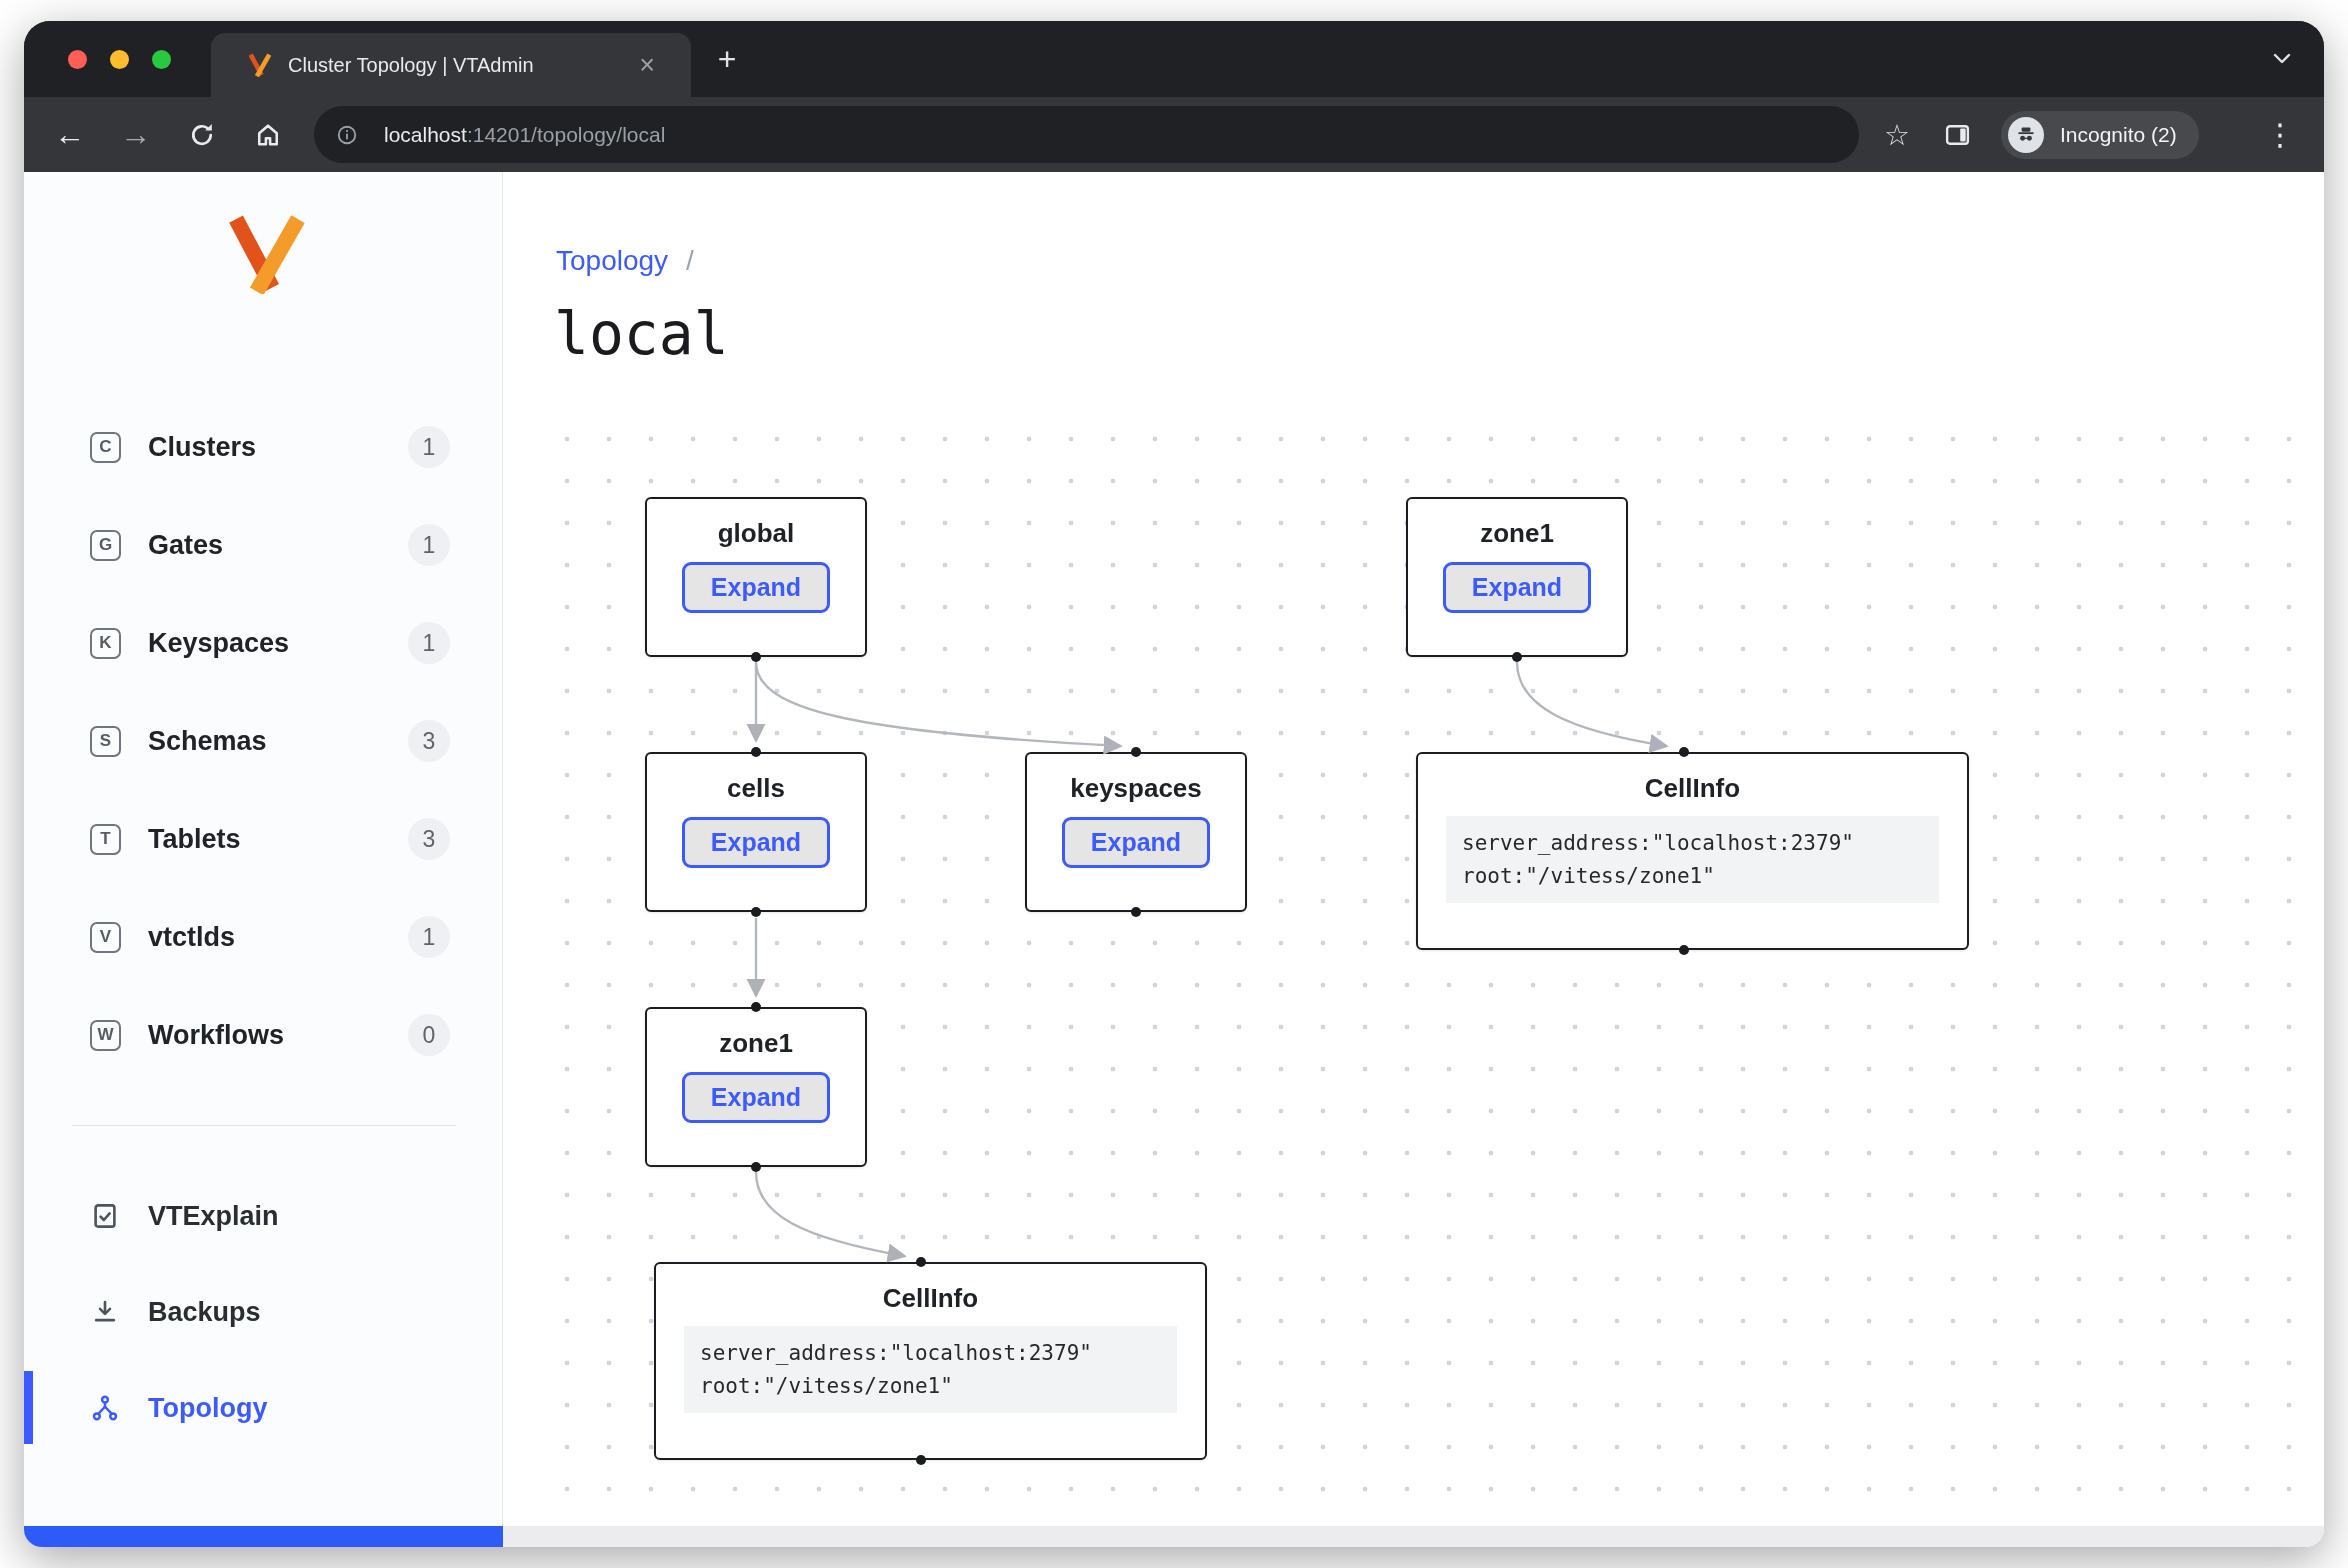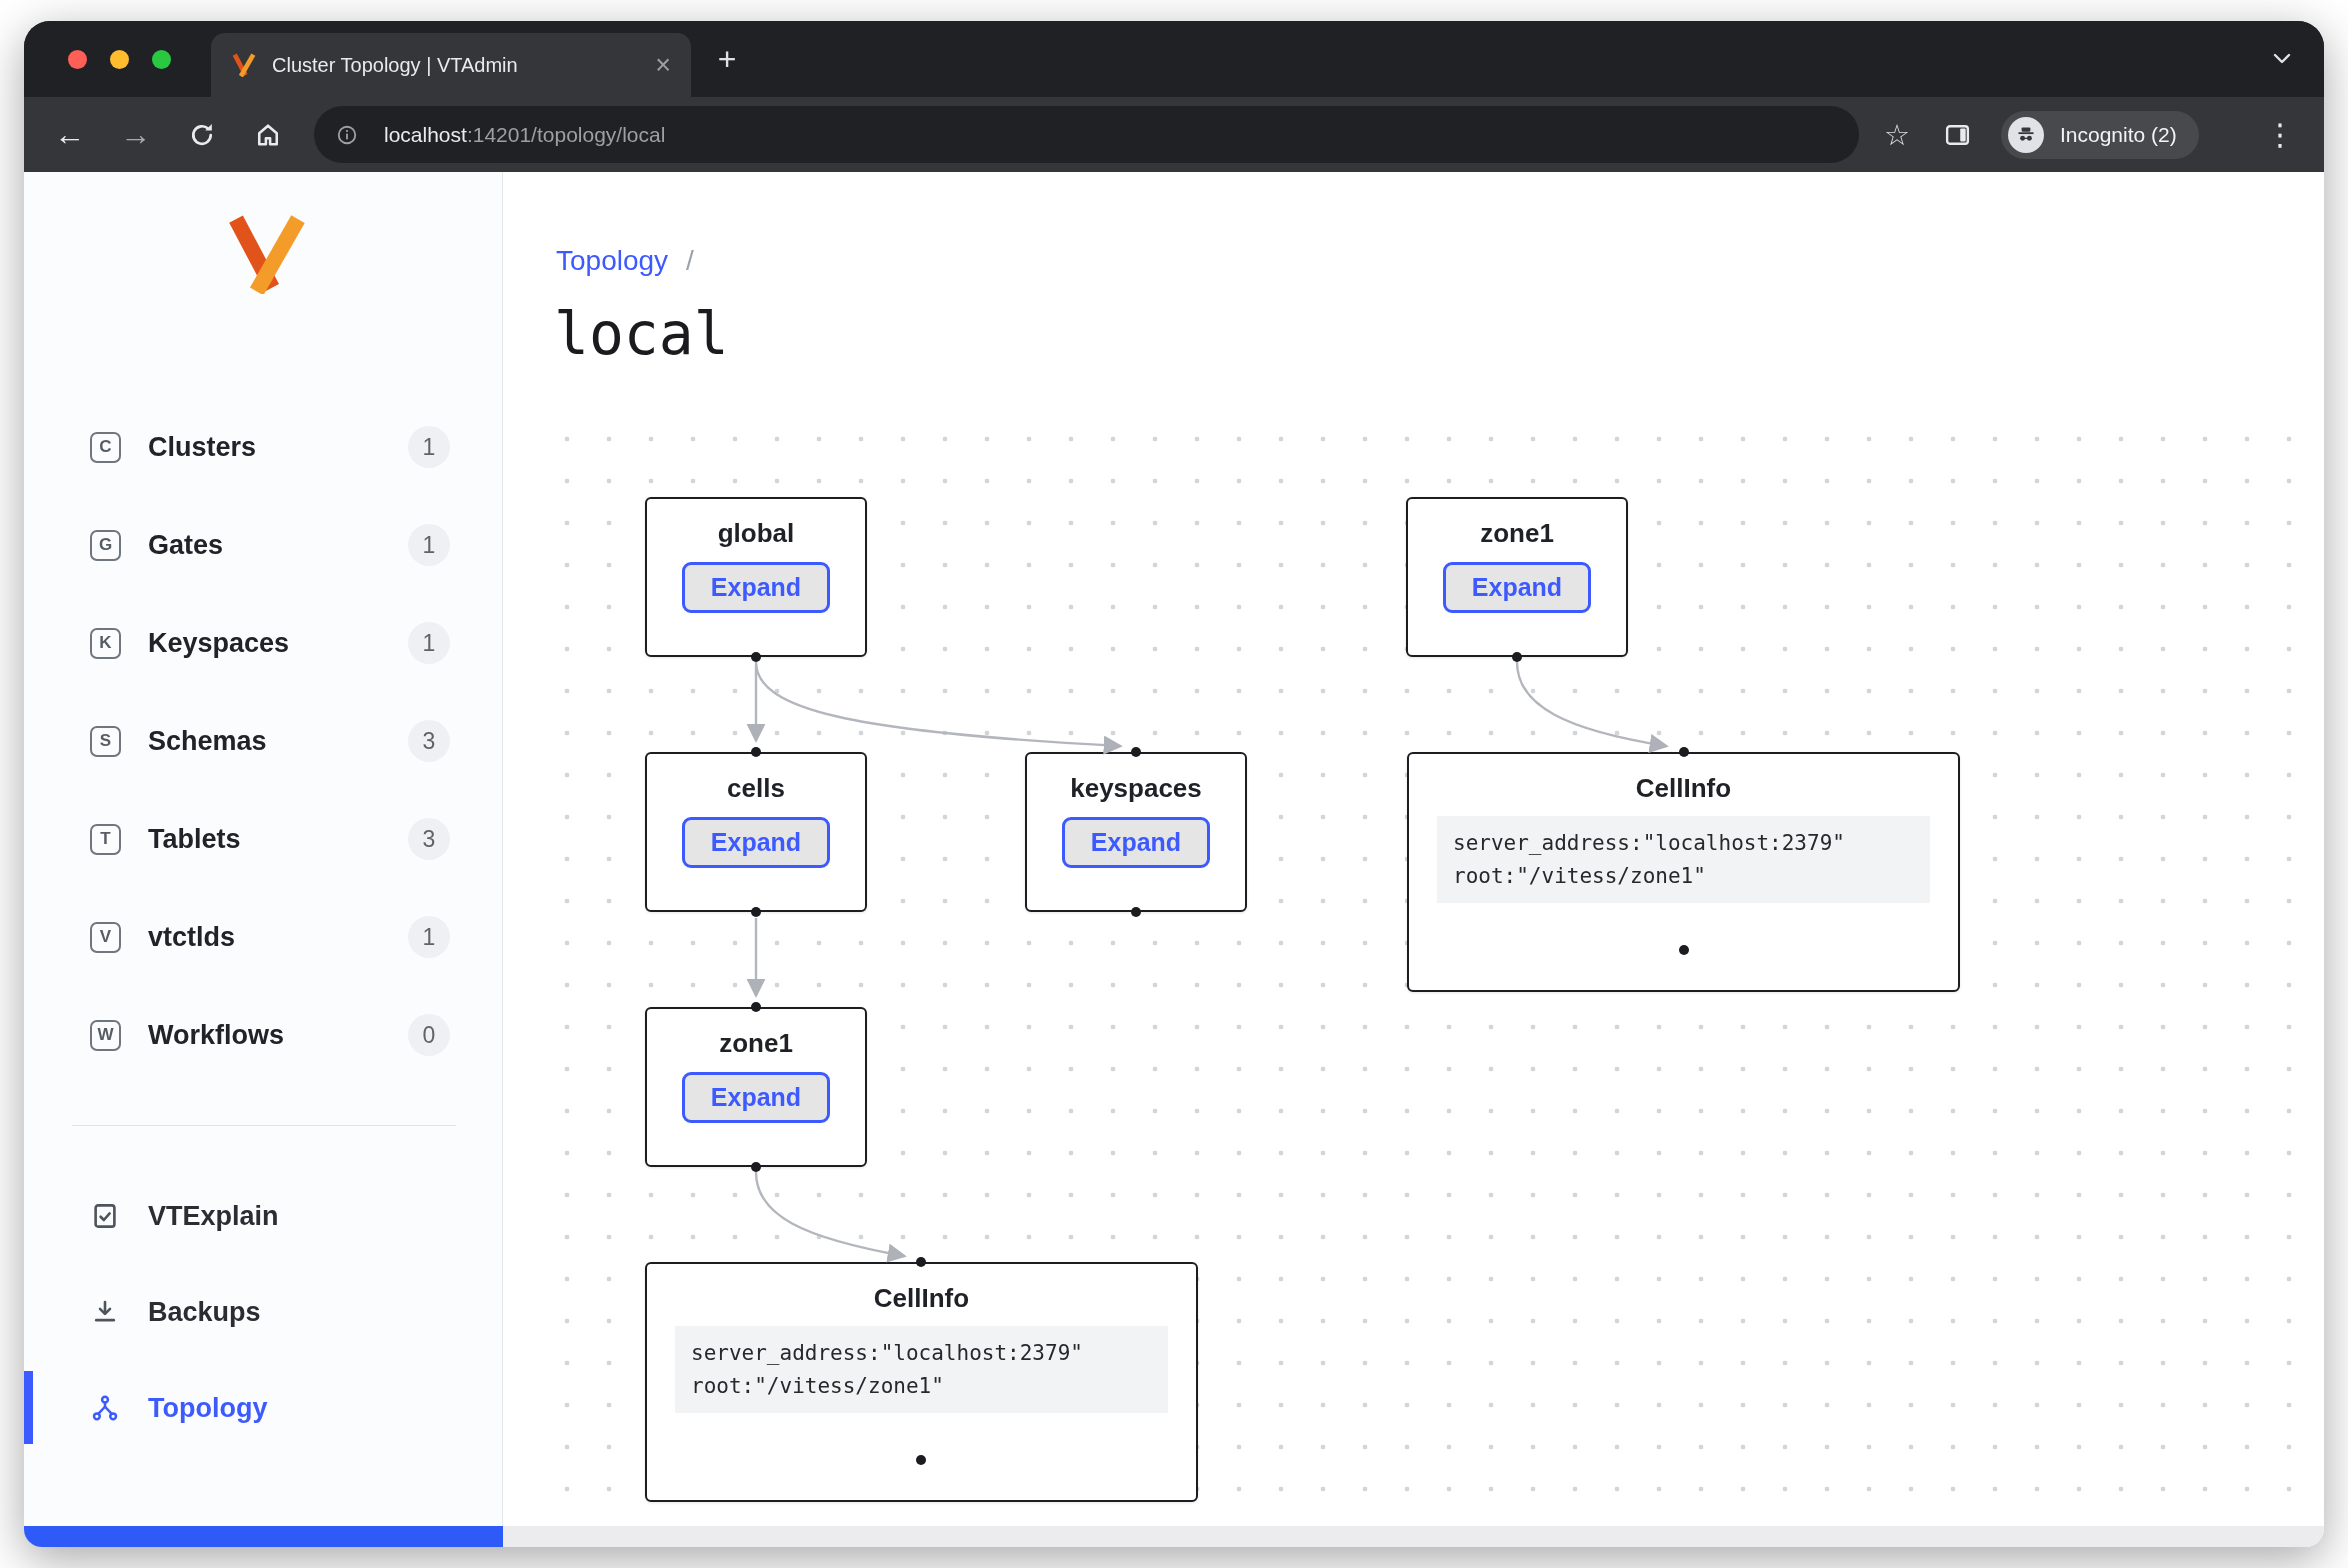--- a/index.html
+++ b/index.html
@@ -7,21 +7,21 @@
   html,body{width:2348px;height:1568px;background:#ffffff;font-family:"Liberation Sans",sans-serif;}
   .window{position:absolute;left:24px;top:21px;width:2300px;height:1526px;background:#35363a;
     border-radius:26px 26px 18px 18px;overflow:hidden;box-shadow:0 12px 48px rgba(0,0,0,.35);}
 
   
   .tabstrip{position:relative;height:76px;background:#202124;display:flex;align-items:center;padding-left:44px;}
   .lights{display:flex;gap:23px;align-items:center;}
   .light{width:19px;height:19px;border-radius:50%;}
   .light.red{background:#FF5F57;} .light.yellow{background:#FEBC2E;} .light.green{background:#2AC840;}
   .tab{margin-left:40px;align-self:flex-end;width:480px;height:64px;background:#35363a;border-radius:14px 14px 0 0;
-    display:flex;align-items:center;padding:0 20px;}
+    display:flex;align-items:center;padding:0 36px;}
   .tab-title{flex:1;margin-left:15px;color:#e8eaed;font-size:20px;white-space:nowrap;overflow:hidden;text-overflow:ellipsis;}
   .tab-close{color:#9aa0a6;font-size:27px;line-height:1;margin-left:10px;cursor:default;}
   .newtab{margin-left:16px;color:#dfe1e5;font-size:32px;line-height:1;width:40px;height:40px;display:flex;align-items:center;justify-content:center;border-radius:50%;}
   .strip-chevron{margin-left:auto;margin-right:30px;display:flex;align-items:center;}
 
   
   .toolbar{position:relative;height:75px;background:#35363a;display:flex;align-items:center;padding:0 24px;}
   .navbtn{width:44px;height:44px;display:flex;align-items:center;justify-content:center;font-size:31px;color:#e8eaed;border-radius:50%;}
   .navbtn + .navbtn{margin-left:22px;}
   .navbtn.fwd{color:#a6abb0;}
@@ -62,21 +62,21 @@
   .page-title{position:absolute;left:50px;top:128px;font-family:"DejaVu Sans Mono",monospace;font-size:58px;font-weight:500;color:#1b1b1f;}
 
   .dotgrid{position:absolute;left:28px;top:236px;right:14px;bottom:30px;
     background-image:radial-gradient(circle,#d2d5da 2.3px,transparent 2.6px);
     background-size:42px 42px;background-position:14px 10px;z-index:0;}
   .node{position:absolute;width:222px;height:160px;background:#ffffff;border:2px solid #1b1d20;border-radius:6px;
     box-shadow:0 1px 3px rgba(0,0,0,.10);display:flex;flex-direction:column;align-items:center;z-index:1;}
   .node-title{margin-top:19px;font-size:26px;font-weight:700;color:#1e2126;}
   .expand-btn{margin-top:13px;border:3px solid var(--accent);background:#e5e5e5;color:var(--accent);
     font-family:"Liberation Sans",sans-serif;font-size:25px;font-weight:700;border-radius:9px;padding:10px 26px;line-height:1;cursor:pointer;}
-  .cellinfo{width:553px;height:240px;}
+  .cellinfo{width:553px;height:198px;margin-left:9px;}
   .code{margin-top:12px;align-self:stretch;margin-left:28px;margin-right:28px;background:#f2f3f4;
     font-family:"DejaVu Sans Mono",monospace;font-size:21px;color:#26282b;padding:11px 16px;line-height:1.55;text-align:left;}
   .n-global{left:141px;top:325px;}
   .n-zone1t{left:902px;top:325px;}
   .n-cells{left:141px;top:580px;}
   .n-keyspaces{left:521px;top:580px;}
   .n-zone1b{left:141px;top:835px;}
   .n-ci-right{left:903px;top:580px;}
   .n-ci-bottom{left:141px;top:1090px;}
   .edges{position:absolute;left:0;top:0;z-index:2;pointer-events:none;}

